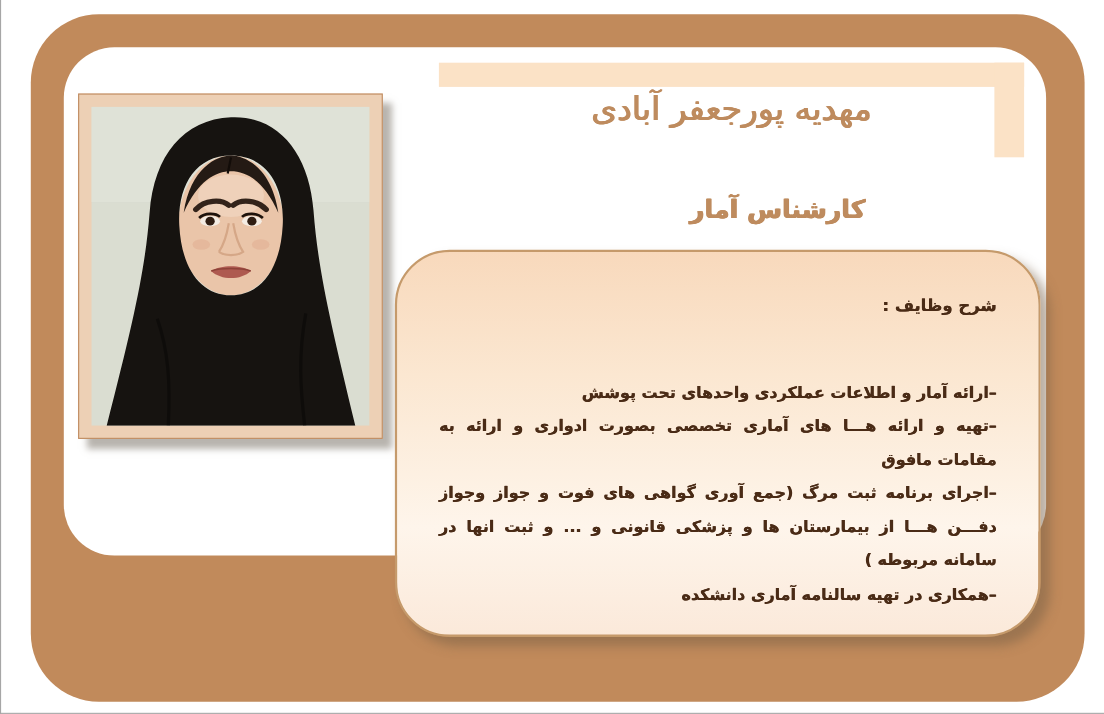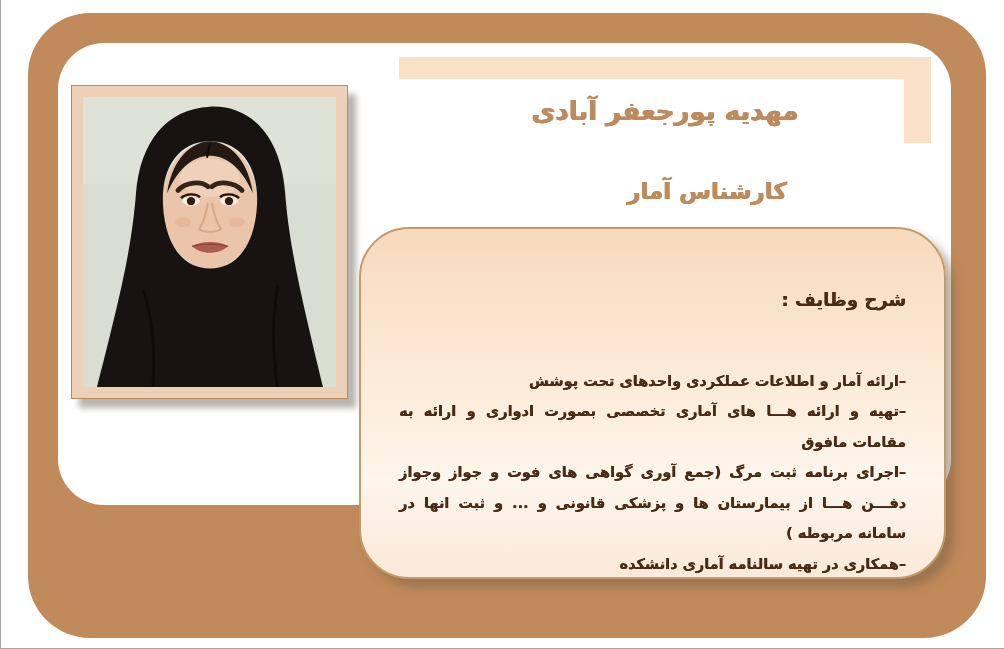--- a/index.html
+++ b/index.html
@@ -38,23 +38,23 @@
     position:absolute;left:398px;top:57px;
     width:532px;height:22px;
     background:var(--c-accent);
   }
   .accent-v{
     position:absolute;left:903px;top:57px;
     width:27px;height:86px;
     background:var(--c-accent);
   }
   .name{
-    position:absolute;left:398px;top:96px;width:532px;
+    position:absolute;left:398px;top:82px;width:532px;
     direction:rtl;text-align:center;
-    font-size:26px;font-weight:bold;
+    font-size:30px;font-weight:normal;
     color:var(--c-title);
     text-shadow:0.6px 0 0 currentColor,-0.6px 0 0 currentColor;
   }
   .role{
     position:absolute;left:440px;top:178px;width:532px;
     direction:rtl;text-align:center;
     font-size:23px;font-weight:bold;
     color:var(--c-title);
     text-shadow:0.5px 0 0 currentColor,-0.5px 0 0 currentColor;
   }
@@ -72,24 +72,23 @@
     width:587px;height:352px;
     border-radius:50px;
     border:2px solid var(--c-box-border);
     background:linear-gradient(180deg,var(--c-box-top) 0%,#FBE7D1 32%,var(--c-box-bottom) 72%,#FBE9DA 100%);
     box-shadow:8px 8px 10px rgba(120,95,70,0.5);
     padding:40px 38px 0 38px;
     direction:rtl;
     color:var(--c-text);
   }
   .duties-heading{
-    font-size:18px;font-weight:bold;
+    font-size:15px;font-weight:bold;
     text-align:right;
     text-shadow:0.35px 0 0 currentColor;
-    margin-top:20px;
   }
   .duties-list{margin-top:56px;}
   .duties-list p.duty{
     font-size:14.5px;font-weight:bold;
     line-height:2.1;
     text-align:justify;
     text-align-last:right;
     text-shadow:0.35px 0 0 currentColor;
   }
 </style>

